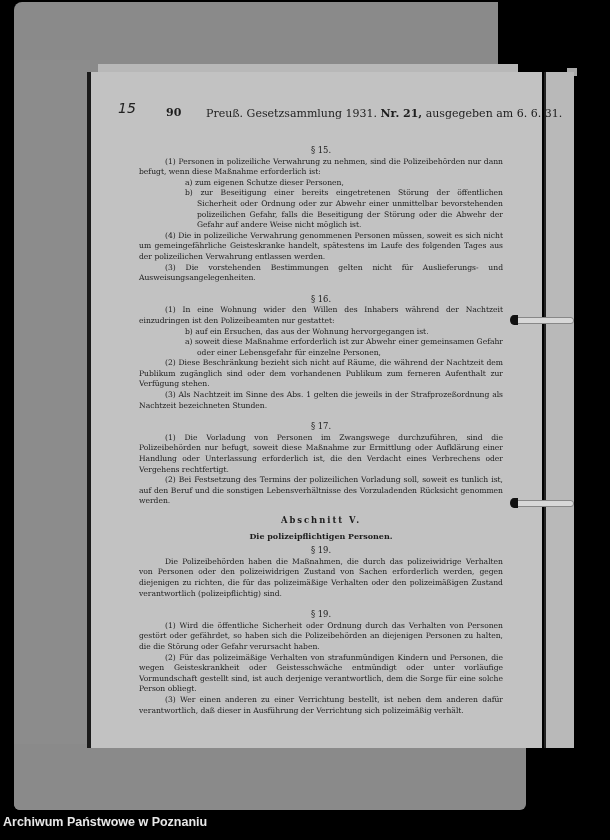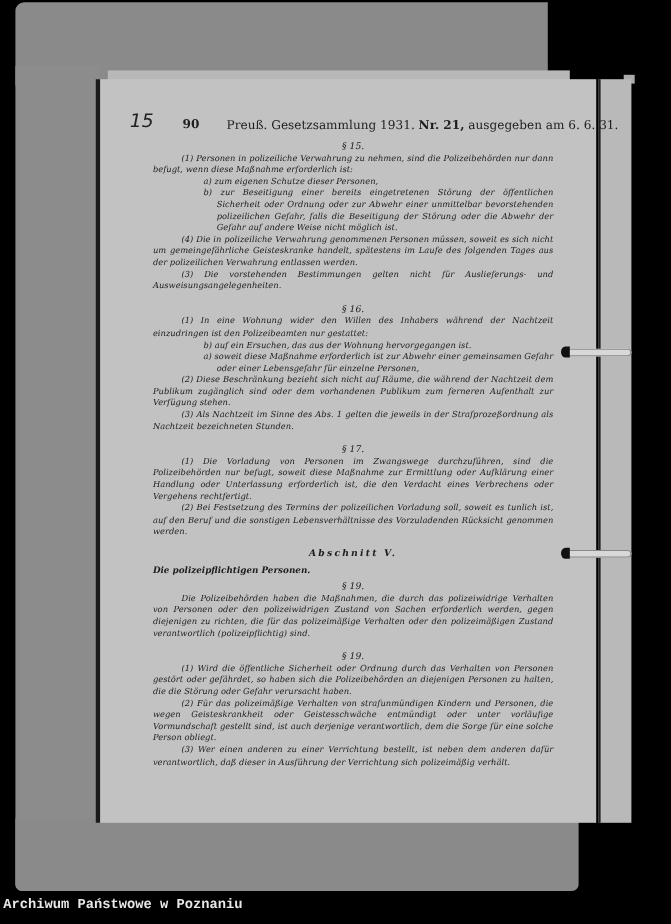--- a/index.html
+++ b/index.html
@@ -43,41 +43,41 @@
     }
     .stitch {
       position:absolute; height:7px; background:#d8d8d8; border-radius:4px;
       box-shadow:0 0 0 1px #888 inset;
     }
     .stitch-knot {
       position:absolute; width:8px; height:10px; background:#111; border-radius:50% 0 0 50%;
     }
     .hand-number {
       position:absolute; left:118px; top:100px; font-family:"DejaVu Sans", sans-serif;
-      font-style:italic; font-size:17px; color:#222;
+      font-style:italic; font-size:14px; color:#222;
     }
     .page-number {
       position:absolute; left:166px; top:106px; font-weight:bold; font-size:11px; color:#1e1e1e;
     }
     .header {
       position:absolute; left:206px; top:107px; font-size:11px; color:#1e1e1e; white-space:nowrap;
     }
     .header b { font-weight:bold; }
     .content {
-      position:absolute; left:139px; top:126px; width:364px;
-      font-size:7.6px; line-height:10.6px; color:#1c1c1c; text-align:justify;font-style:italic;
+      position:absolute; left:139px; top:144px; width:364px;
+      font-size:7.6px; line-height:10.6px; color:#1c1c1c; text-align:justify;
     }
     .para-title { text-align:center; margin:1px 0 1px 0; font-size:8.4px; }
     .p { text-indent:26px; margin:0; }
     .item { padding-left:58px; text-indent:-12px; margin:0; }
     .gap { height:9px; }
     .section-head { text-align:center; font-weight:bold; font-size:8.4px; letter-spacing:2px; margin:8px 0 5px 0; }
-    .section-sub { font-weight:bold; font-size:8px; margin:0 0 4px 0; }
+    .section-sub { text-align:center; font-weight:bold; font-size:8px; margin:0 0 4px 0; }
     .footer-credit {
-      position:absolute; left:3px; top:815px; font-family:Liberation Mono, monospace;
+      position:absolute; left:3px; top:815px; font-family:Liberation Sans, sans-serif;
       font-weight:bold; font-size:12.5px; color:#e8e8e8;
     }
   </style>
 </head>
 <body>
 
 <div class="backing"></div>
 <div class="backing-left"></div>
 <div class="backing-bottom"></div>
 <div class="strip"></div>

